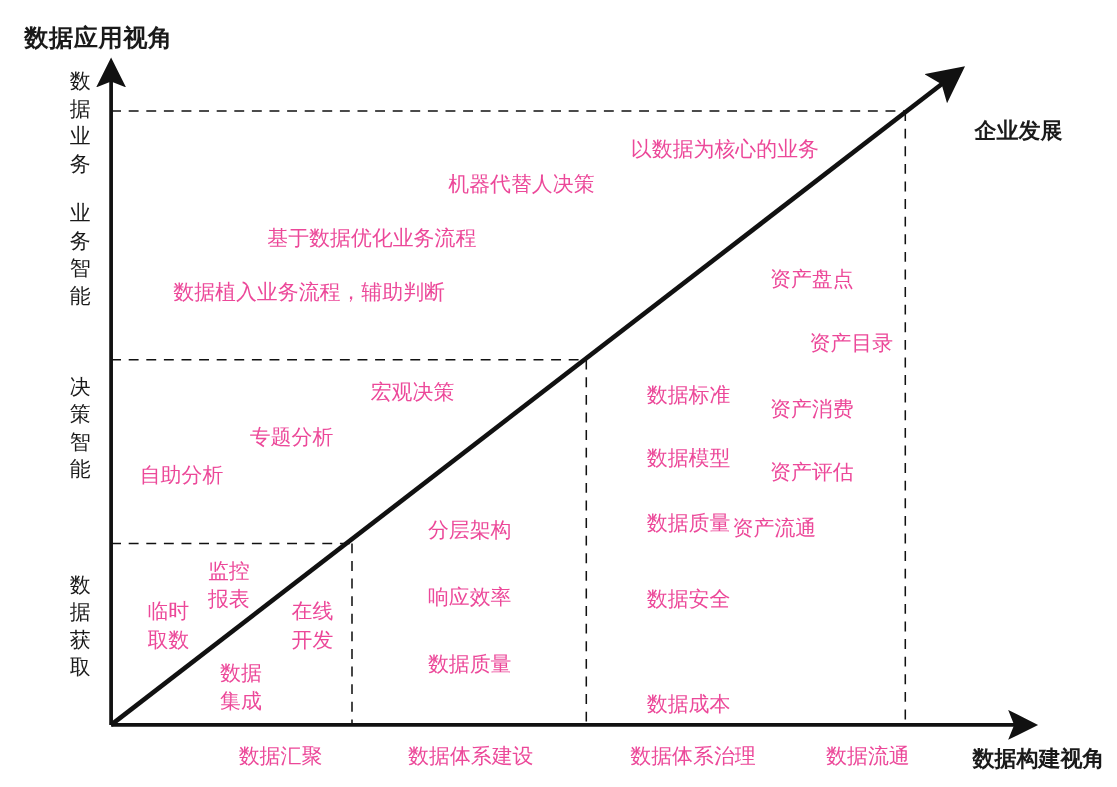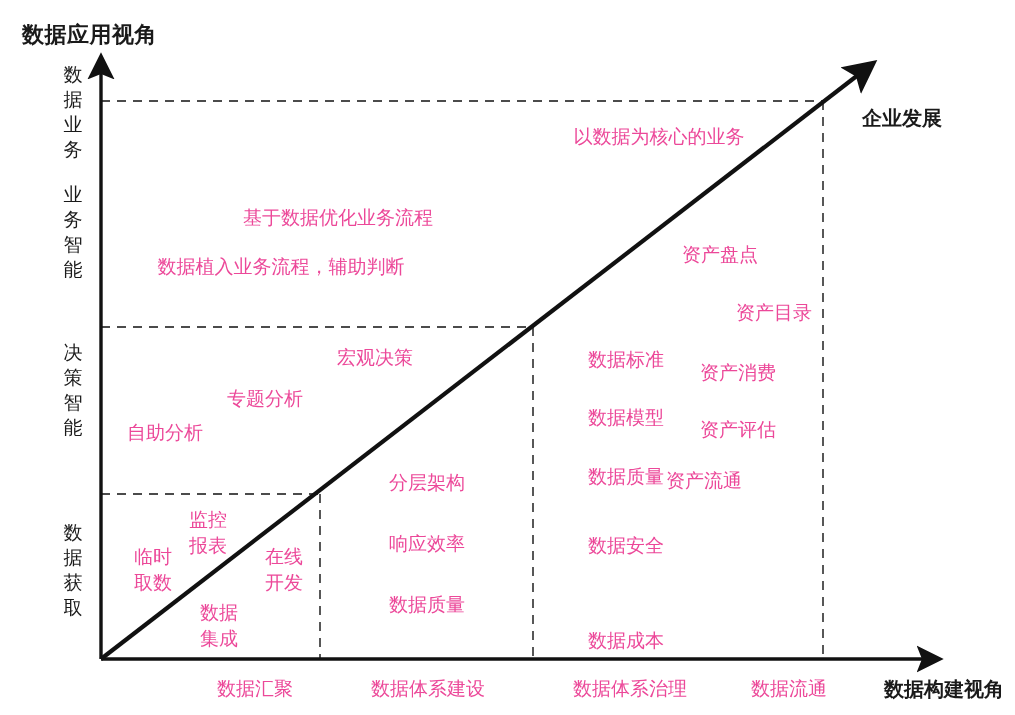--- a/index.html
+++ b/index.html
@@ -45,21 +45,21 @@
 
     <line x1="101" y1="659" x2="101" y2="72" stroke="#111111" stroke-width="3.4" marker-end="url(#arrHead)"></line>
 
     <line x1="101" y1="659" x2="924" y2="659" stroke="#111111" stroke-width="3.4" marker-end="url(#arrHead)"></line>
 
     <line x1="101" y1="659" x2="858" y2="75" stroke="#111111" stroke-width="4.2" marker-end="url(#arrHead)"></line>
   </svg>
 
   <div class="title" style="left:22px;top:20px;">数据应用视角</div>
 
-  <div class="axis-title" style="left:862px;top:105px;text-align:right;">企业发展</div>
+  <div class="axis-title" style="left:886px;top:105px;text-align:right;">企业发展</div>
 
   <div class="axis-title" style="left:884px;top:676px;">数据构建视角</div>
 
   <div class="vlabel" style="left:60px;top:62px;">
       <div>数</div>
       <div>据</div>
       <div>业</div>
       <div>务</div>
     </div>
   <div class="vlabel" style="left:60px;top:182px;">
@@ -80,25 +80,26 @@
       <div>获</div>
       <div>取</div>
     </div>
 
   <div class="lbl center" style="left:255px;top:676px;">数据汇聚</div>
   <div class="lbl center" style="left:428px;top:676px;">数据体系建设</div>
   <div class="lbl center" style="left:630px;top:676px;">数据体系治理</div>
   <div class="lbl center" style="left:789px;top:676px;">数据流通</div>
 
   <div class="lbl center" style="left:659px;top:124px;">以数据为核心的业务</div>
+  <div class="lbl center" style="left:474px;top:156px;">机器代替人决策</div>
 
   <div class="lbl center" style="left:281px;top:254px;">数据植入业务流程，辅助判断</div>
   <div class="lbl center" style="left:338px;top:205px;">基于数据优化业务流程</div>
 
-  <div class="lbl center" style="left:720px;top:242px;text-align:right;">资产盘点</div>
+  <div class="lbl center" style="left:738px;top:242px;text-align:right;">资产盘点</div>
   <div class="lbl center" style="left:738px;top:300px;margin-left:36px;">资产目录</div>
   <div class="lbl center" style="left:738px;top:360px;">资产消费</div>
   <div class="lbl center" style="left:738px;top:417px;">资产评估</div>
   <div class="lbl center" style="left:704px;top:468px;">资产流通</div>
 
   <div class="lbl center" style="left:626px;top:347px;">数据标准</div>
   <div class="lbl center" style="left:626px;top:405px;">数据模型</div>
   <div class="lbl center" style="left:626px;top:464px;">数据质量</div>
   <div class="lbl center" style="left:626px;top:533px;">数据安全</div>
   <div class="lbl center" style="left:626px;top:592px;margin-top:36px;">数据成本</div>

